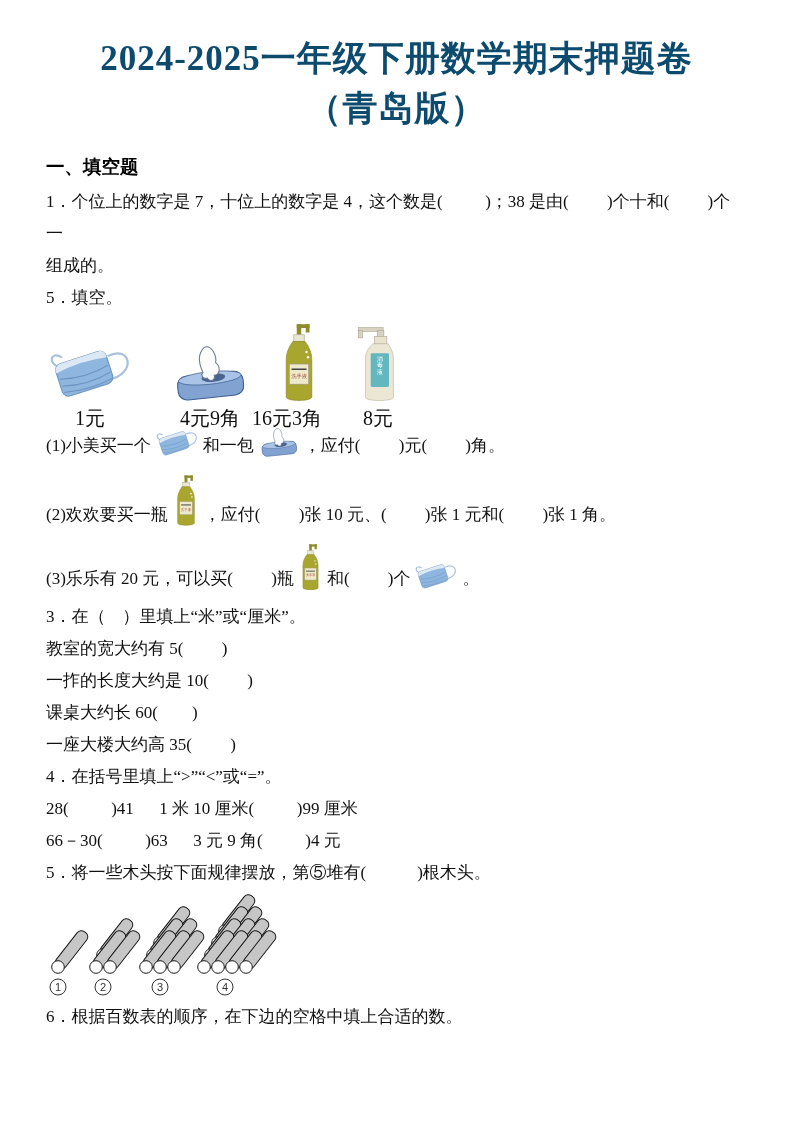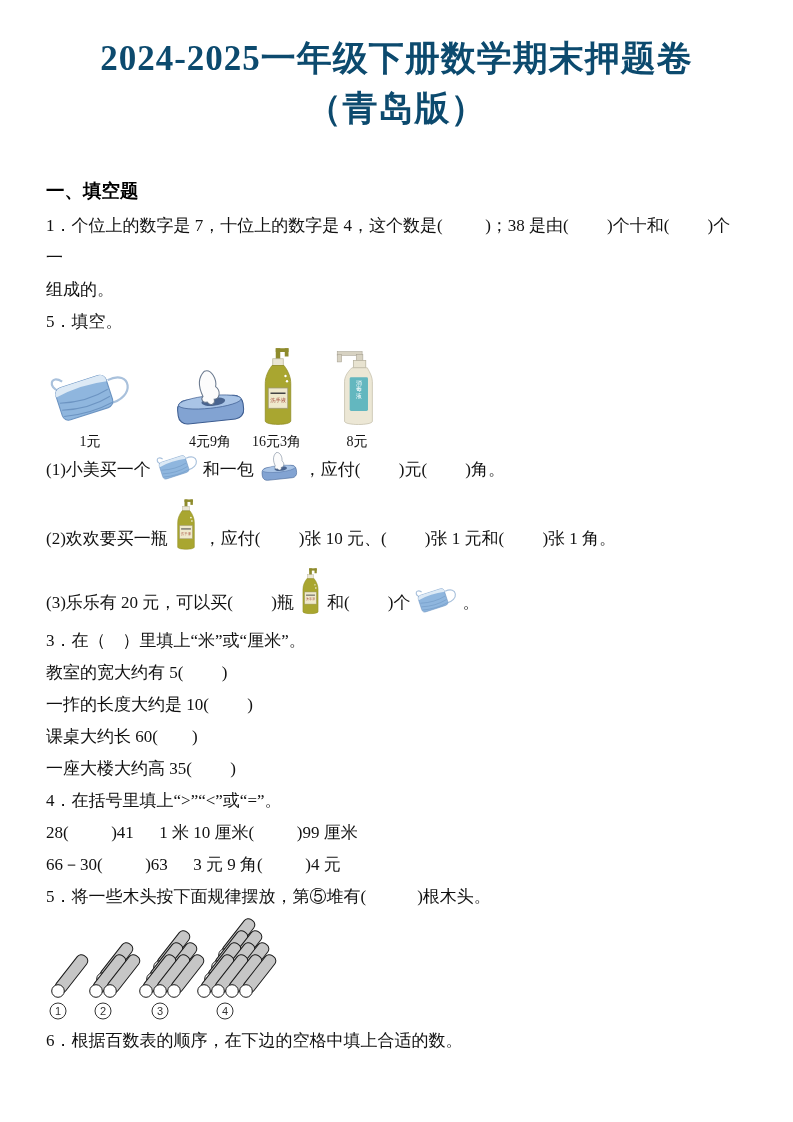--- a/index.html
+++ b/index.html
@@ -5,34 +5,34 @@
   html,body{margin:0;padding:0;background:#fff;}
   .page{
     width:793px;height:1122px;background:#ffffff;overflow:hidden;
     font-family:"Liberation Serif", "DejaVu Serif", serif;
     font-size:17px;color:#111;position:relative;box-sizing:border-box;
     padding:0 46px;
   }
   .title{margin:0;padding-top:34px;text-align:center;font-weight:900;
     font-size:35px;line-height:50px;letter-spacing:1px;color:#0c4a6e;}
   .title div{white-space:pre-wrap;}
-  .section-heading{margin-top:44px;font-family:"Liberation Sans","DejaVu Sans",sans-serif;
+  .section-heading{margin-top:20px;font-family:"Liberation Sans","DejaVu Sans",sans-serif;
     font-weight:bold;font-size:18.5px;line-height:26px;color:#000;}
   .line{line-height:32px;white-space:pre-wrap;}
   .mt4{margin-top:4px;} .mt6{margin-top:6px;}
 
   
   .products{display:flex;align-items:flex-end;margin-top:8px;}
   .product{display:flex;flex-direction:column;align-items:center;margin:0;}
   .p-wipes{margin-left:34px;} .p-soap{align-items:flex-end;} .p-clean{margin-left:30px;}
   .img-mask{width:88px;height:66px;}
   .img-wipes{width:84px;height:63px;}
   .img-soap{width:46px;height:84px;}
   .img-clean{width:52px;height:82px;}
-  .price{margin-top:2px;font-size:14px;line-height:20px;}
+  .price{margin-top:2px;font-size:20px;line-height:20px;}
 
   
   .inline-row{display:flex;align-items:flex-end;}
   .inline-row .txt{white-space:pre-wrap;line-height:32px;}
   .icon{flex:0 0 auto;margin:0 3px;position:relative;bottom:2px;}
   .icon-mask-sm{width:46px;height:34px;}
   .icon-wipes-sm{width:44px;height:34px;}
   .icon-soap-md{width:30px;height:55px;}
   .icon-soap-sm{width:27px;height:50px;}
   .row-sub1{text-align:center;} .row-sub2{margin-top:14px;} .row-sub3{margin-top:14px;align-items:flex-end;}

